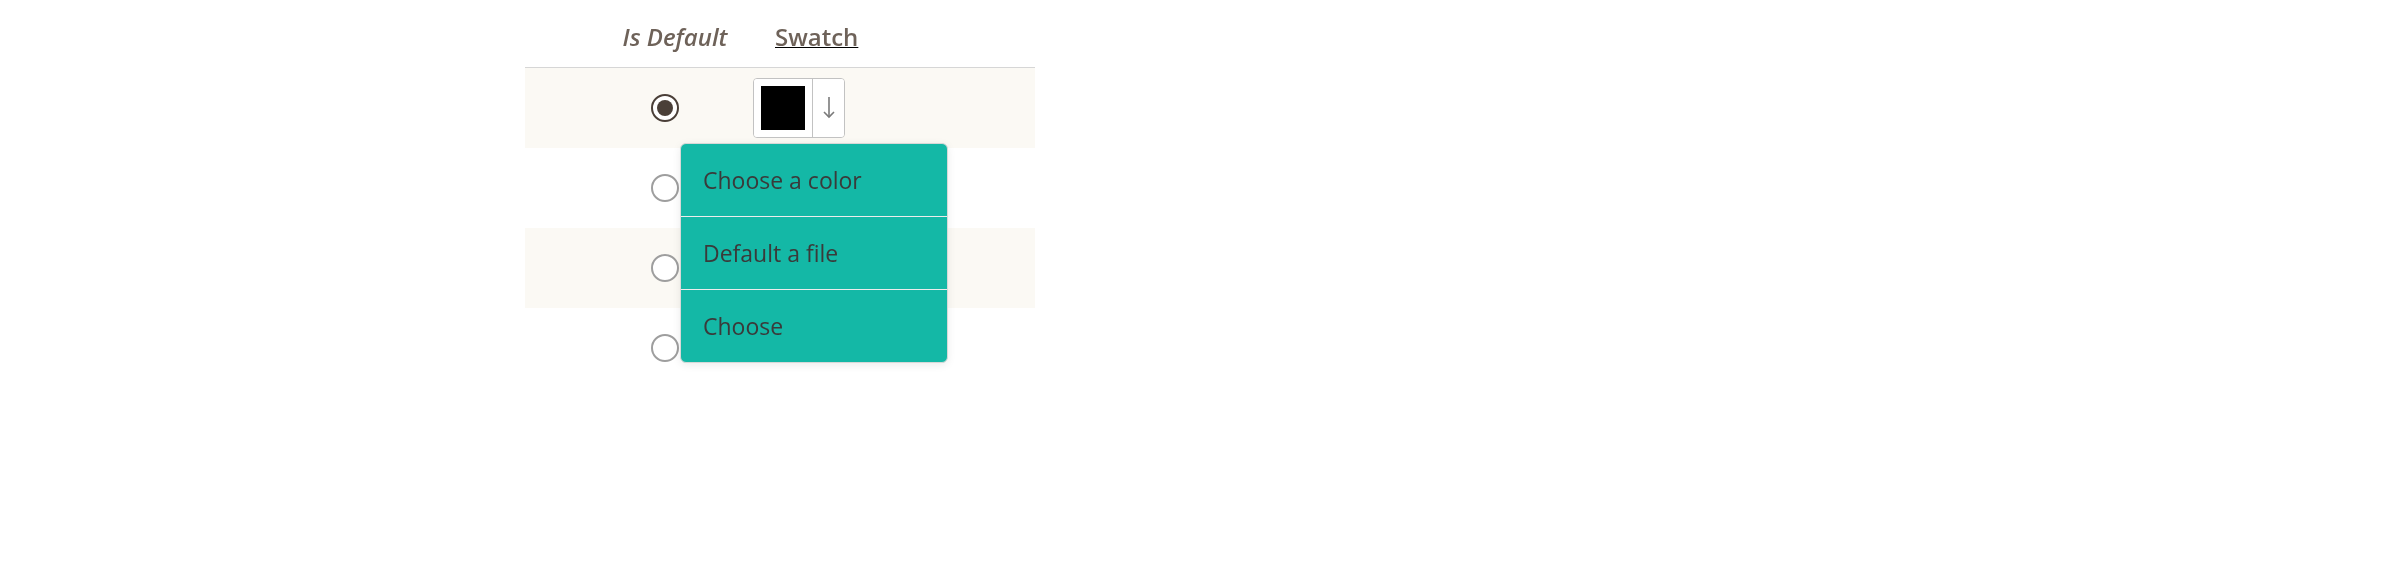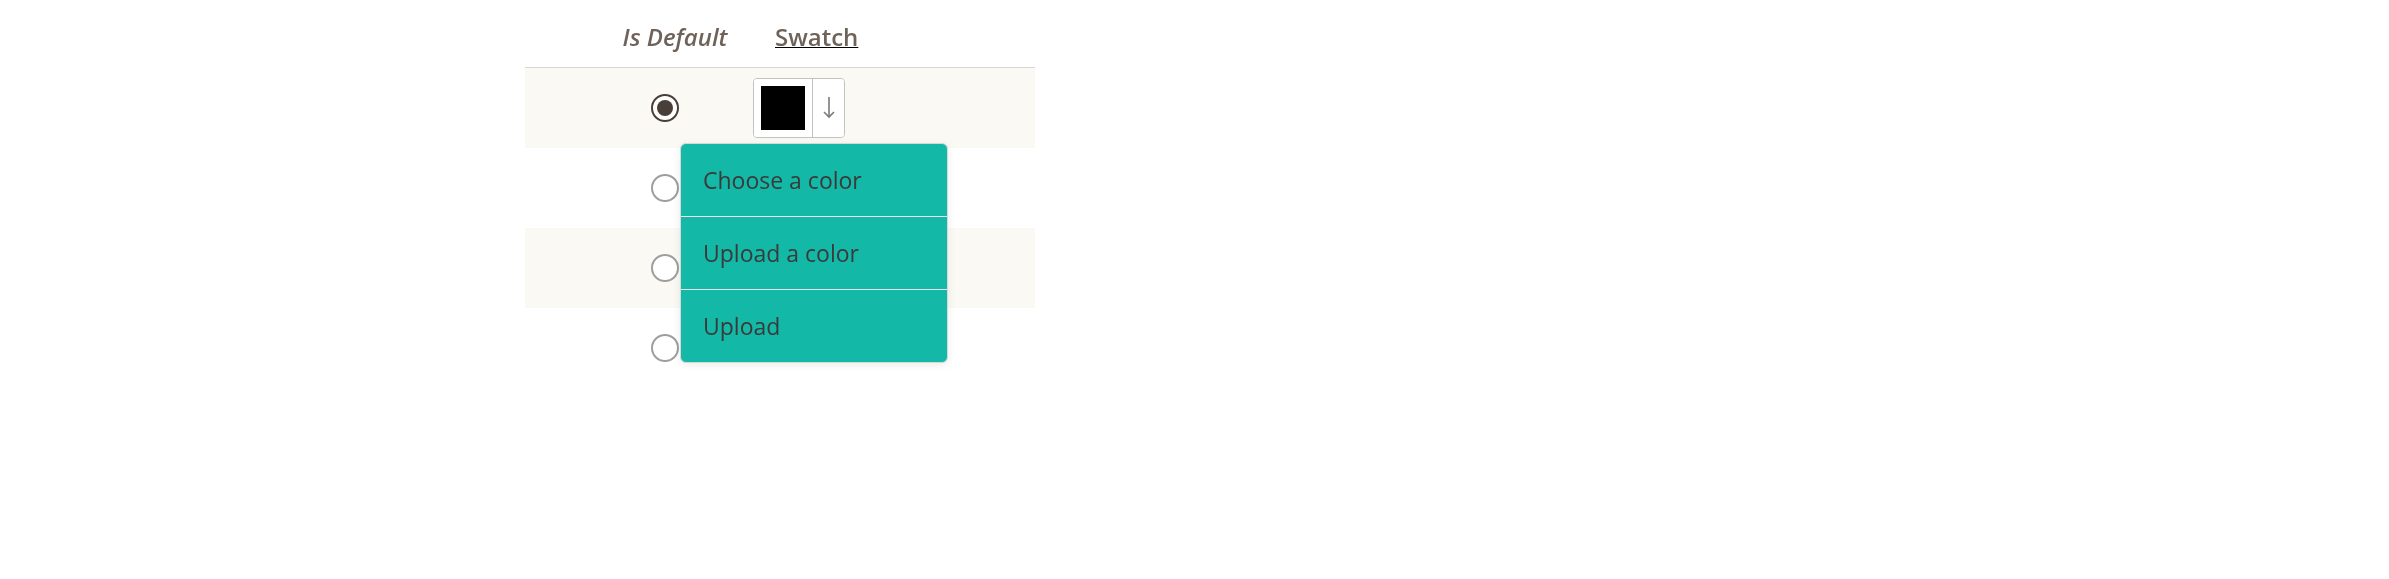--- a/index.html
+++ b/index.html
@@ -217,17 +217,17 @@
       <div class="radio-cell">
         <div class="radio"></div>
       </div>
       <div class="swatch-cell"></div>
     </div>
 
   </div>
 
   <div class="dropdown">
     <div class="dropdown-item">Choose a color</div>
-    <div class="dropdown-item">Upload a color</div>
-    <div class="dropdown-item">Upload</div>
+    <div class="dropdown-item">Default a file</div>
+    <div class="dropdown-item">Choose</div>
   </div>
 
 </div>
 
 </body></html>

